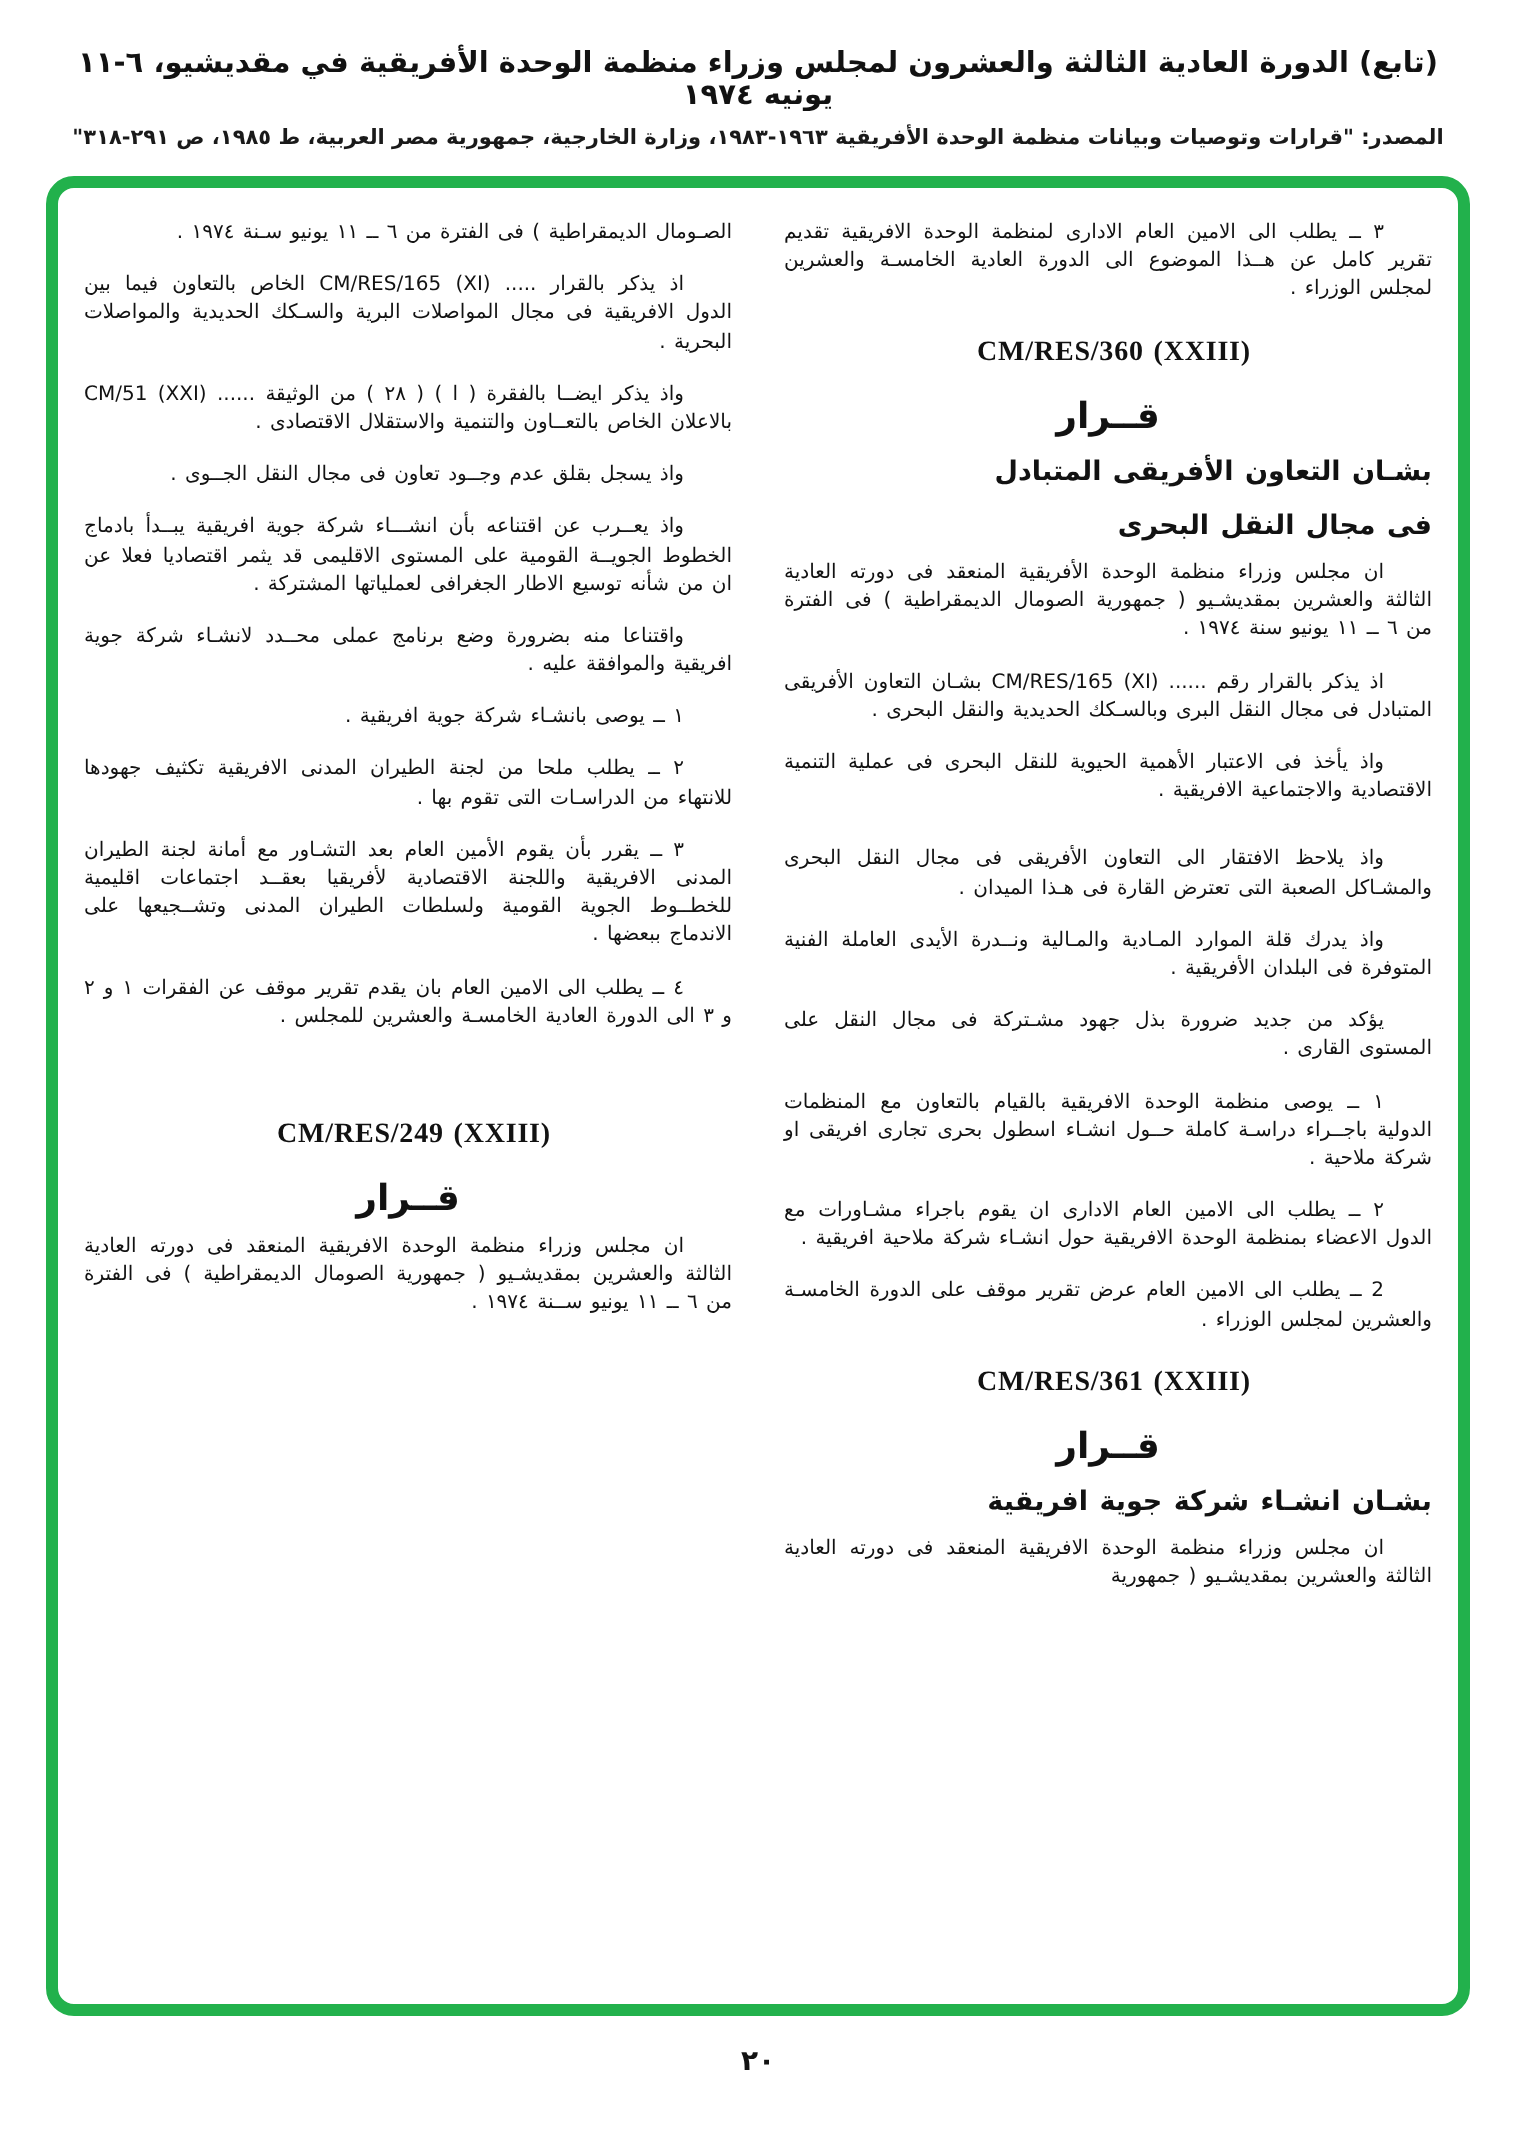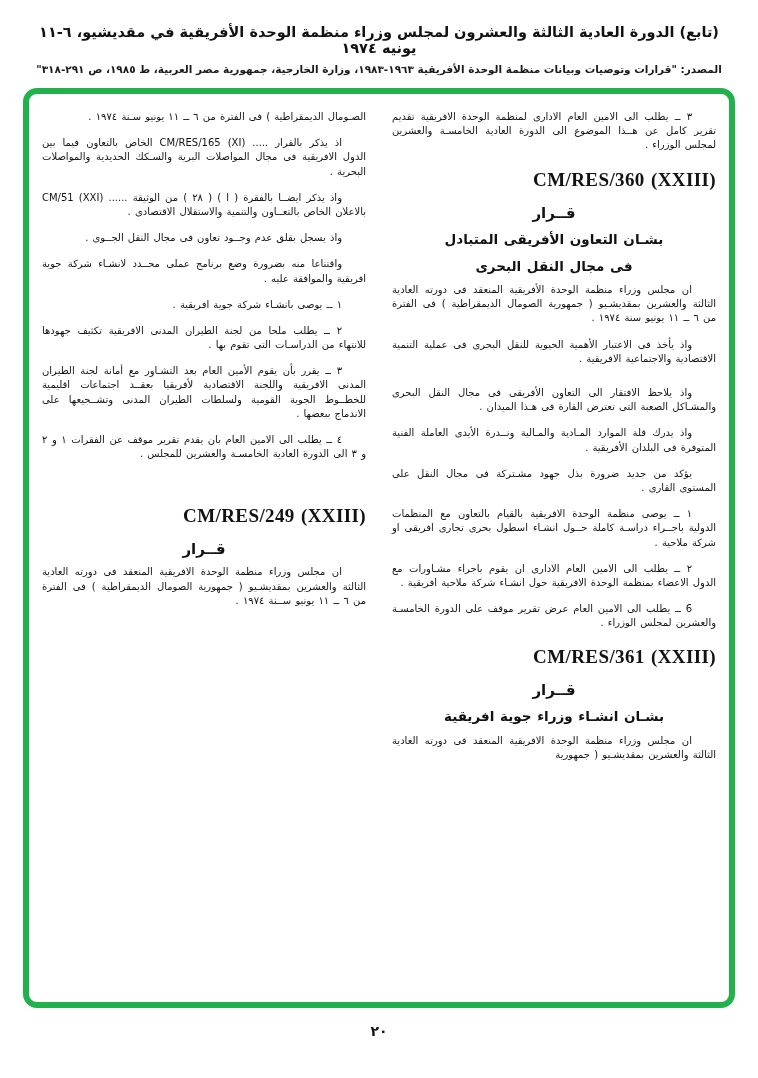--- a/index.html
+++ b/index.html
@@ -27,64 +27,66 @@
   .column{flex:1 1 0;min-width:0;}
   .block{word-spacing:1px;}
   .paragraph{
     direction:rtl;text-align:justify;
     font-size:10px;line-height:1.42;
     margin:0 0 12px 0;text-indent:24px;
   }
   .no-indent{text-indent:0;}
   .tight{margin-bottom:20px;}
   .latin{
-    direction:ltr;text-align:right;
+    direction:ltr;text-align:center;
     font-family:"Liberation Serif",serif;
-    font-size:19px;font-weight:600;letter-spacing:0.4px;
+    font-size:14px;font-weight:600;letter-spacing:0.4px;
     margin:16px 0 13px 0;padding-left:6px;
   }
   .gap-before{margin-top:44px;}
-  .heading{text-align:center;font-weight:bold;font-size:15px;margin:6px 0 7px 0;direction:rtl;}
-  .subheading{text-align:center;font-weight:bold;font-size:13.5px;margin:0 0 7px 0;direction:rtl;line-height:1.5;}
+  .heading{text-align:center;font-weight:bold;font-size:18px;margin:6px 0 7px 0;direction:rtl;}
+  .subheading{text-align:right;font-weight:bold;font-size:13.5px;margin:0 0 7px 0;direction:rtl;line-height:1.5;}
   .page-number{text-align:center;font-weight:bold;font-size:14px;margin-top:15px;direction:rtl;}
 </style>
 </head>
 <body>
 
 <div class="header">
   <div class="header-title">(تابع) الدورة العادية الثالثة والعشرون لمجلس وزراء منظمة الوحدة الأفريقية في مقديشيو، ٦-١١ يونيه ١٩٧٤</div>
   <div class="header-source">المصدر: "قرارات وتوصيات وبيانات منظمة الوحدة الأفريقية ١٩٦٣-١٩٨٣، وزارة الخارجية، جمهورية مصر العربية، ط ١٩٨٥، ص ٢٩١-٣١٨"</div>
 </div>
 
 <div class="frame">
   <div class="columns">
     <div class="column">
         <div class="block paragraph">٣ ــ يطلب الى الامين العام الادارى لمنظمة الوحدة الافريقية تقديم تقرير كامل عن هــذا الموضوع الى الدورة العادية الخامسـة والعشرين لمجلس الوزراء .</div>
         <div class="block latin">CM/RES/360 (XXIII)</div>
         <div class="block heading">قــرار</div>
         <div class="block subheading">بشـان التعاون الأفريقى المتبادل</div>
         <div class="block subheading">فى مجال النقل البحرى</div>
         <div class="block paragraph">ان مجلس وزراء منظمة الوحدة الأفريقية المنعقد فى دورته العادية الثالثة والعشرين بمقديشـيو ( جمهورية الصومال الديمقراطية ) فى الفترة من ٦ ــ ١١ يونيو سنة ١٩٧٤ .</div>
+        <div class="block paragraph">اذ يذكر بالقرار رقم ...... CM/RES/165 (XI) بشـان التعاون الأفريقى المتبادل فى مجال النقل البرى وبالسـكك الحديدية والنقل البحرى .</div>
         <div class="block paragraph tight">واذ يأخذ فى الاعتبار الأهمية الحيوية للنقل البحرى فى عملية التنمية الاقتصادية والاجتماعية الافريقية .</div>
         <div class="block paragraph">واذ يلاحظ الافتقار الى التعاون الأفريقى فى مجال النقل البحرى والمشـاكل الصعبة التى تعترض القارة فى هـذا الميدان .</div>
         <div class="block paragraph">واذ يدرك قلة الموارد المـادية والمـالية ونــدرة الأيدى العاملة الفنية المتوفرة فى البلدان الأفريقية .</div>
         <div class="block paragraph">يؤكد من جديد ضرورة بذل جهود مشـتركة فى مجال النقل على المستوى القارى .</div>
         <div class="block paragraph">١ ــ يوصى منظمة الوحدة الافريقية بالقيام بالتعاون مع المنظمات الدولية باجــراء دراسـة كاملة حــول انشـاء اسطول بحرى تجارى افريقى او شركة ملاحية .</div>
         <div class="block paragraph">٢ ــ يطلب الى الامين العام الادارى ان يقوم باجراء مشـاورات مع الدول الاعضاء بمنظمة الوحدة الافريقية حول انشـاء شركة ملاحية افريقية .</div>
-        <div class="block paragraph">6 ــ يطلب الى الامين العام عرض تقرير موقف على الدورة الخامسـة والعشرين لمجلس الوزراء .</div>
+        <div class="block paragraph">2 ــ يطلب الى الامين العام عرض تقرير موقف على الدورة الخامسـة والعشرين لمجلس الوزراء .</div>
         <div class="block latin">CM/RES/361 (XXIII)</div>
         <div class="block heading">قــرار</div>
-        <div class="block subheading">بشـان انشـاء وزراء جوية افريقية</div>
+        <div class="block subheading">بشـان انشـاء شركة جوية افريقية</div>
         <div class="block paragraph">ان مجلس وزراء منظمة الوحدة الافريقية المنعقد فى دورته العادية الثالثة والعشرين بمقديشـيو ( جمهورية</div>
       </div>
     <div class="column">
         <div class="block paragraph no-indent">الصـومال الديمقراطية ) فى الفترة من ٦ ــ ١١ يونيو سـنة ١٩٧٤ .</div>
         <div class="block paragraph">اذ يذكر بالقرار ..... CM/RES/165 (XI) الخاص بالتعاون فيما بين الدول الافريقية فى مجال المواصلات البرية والسـكك الحديدية والمواصلات البحرية .</div>
         <div class="block paragraph">واذ يذكر ايضــا بالفقرة ( ا ) ( ٢٨ ) من الوثيقة ...... CM/51 (XXI) بالاعلان الخاص بالتعــاون والتنمية والاستقلال الاقتصادى .</div>
         <div class="block paragraph">واذ يسجل بقلق عدم وجــود تعاون فى مجال النقل الجــوى .</div>
+        <div class="block paragraph">واذ يعــرب عن اقتناعه بأن انشـــاء شركة جوية افريقية يبــدأ بادماج الخطوط الجويــة القومية على المستوى الاقليمى قد يثمر اقتصاديا فعلا عن ان من شأنه توسيع الاطار الجغرافى لعملياتها المشتركة .</div>
         <div class="block paragraph">واقتناعا منه بضرورة وضع برنامج عملى محــدد لانشـاء شركة جوية افريقية والموافقة عليه .</div>
         <div class="block paragraph">١ ــ يوصى بانشـاء شركة جوية افريقية .</div>
         <div class="block paragraph">٢ ــ يطلب ملحا من لجنة الطيران المدنى الافريقية تكثيف جهودها للانتهاء من الدراسـات التى تقوم بها .</div>
         <div class="block paragraph">٣ ــ يقرر بأن يقوم الأمين العام بعد التشـاور مع أمانة لجنة الطيران المدنى الافريقية واللجنة الاقتصادية لأفريقيا بعقــد اجتماعات اقليمية للخطــوط الجوية القومية ولسلطات الطيران المدنى وتشــجيعها على الاندماج ببعضها .</div>
         <div class="block paragraph">٤ ــ يطلب الى الامين العام بان يقدم تقرير موقف عن الفقرات ١ و ٢ و ٣ الى الدورة العادية الخامسـة والعشرين للمجلس .</div>
         <div class="block latin gap-before">CM/RES/249 (XXIII)</div>
         <div class="block heading">قــرار</div>
         <div class="block paragraph">ان مجلس وزراء منظمة الوحدة الافريقية المنعقد فى دورته العادية الثالثة والعشرين بمقديشـيو ( جمهورية الصومال الديمقراطية ) فى الفترة من ٦ ــ ١١ يونيو ســنة ١٩٧٤ .</div>
       </div>
   </div>

